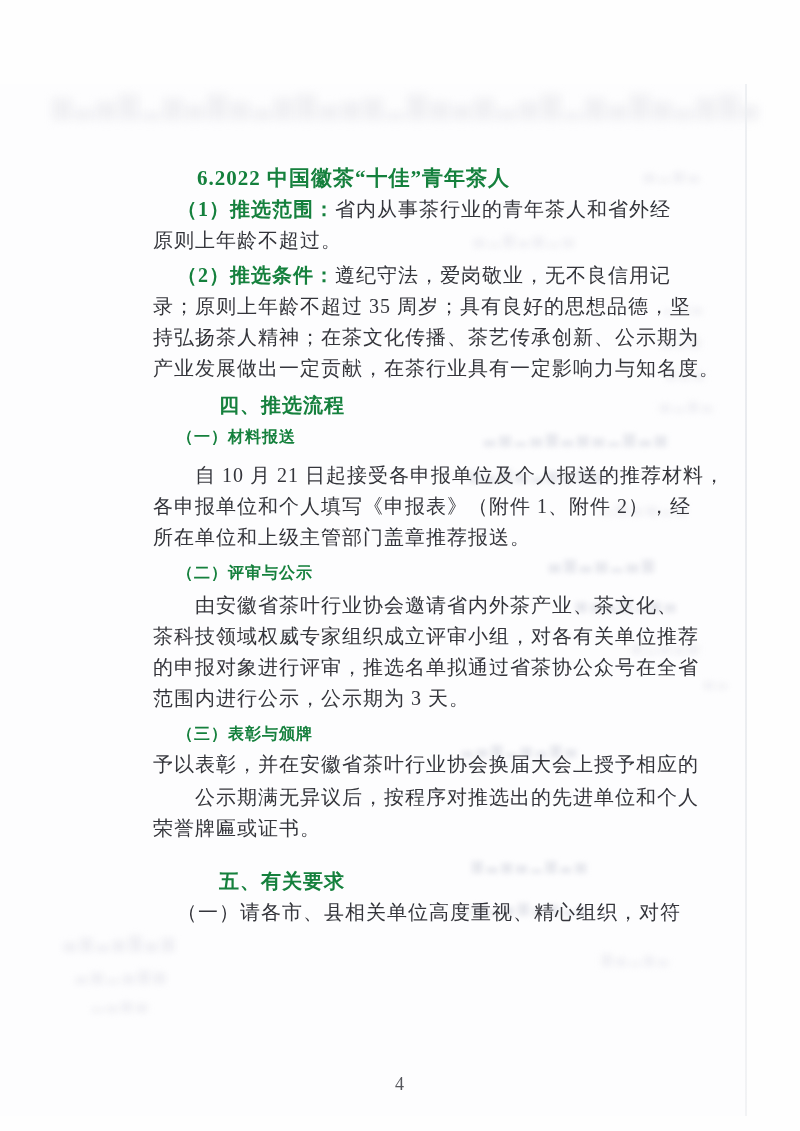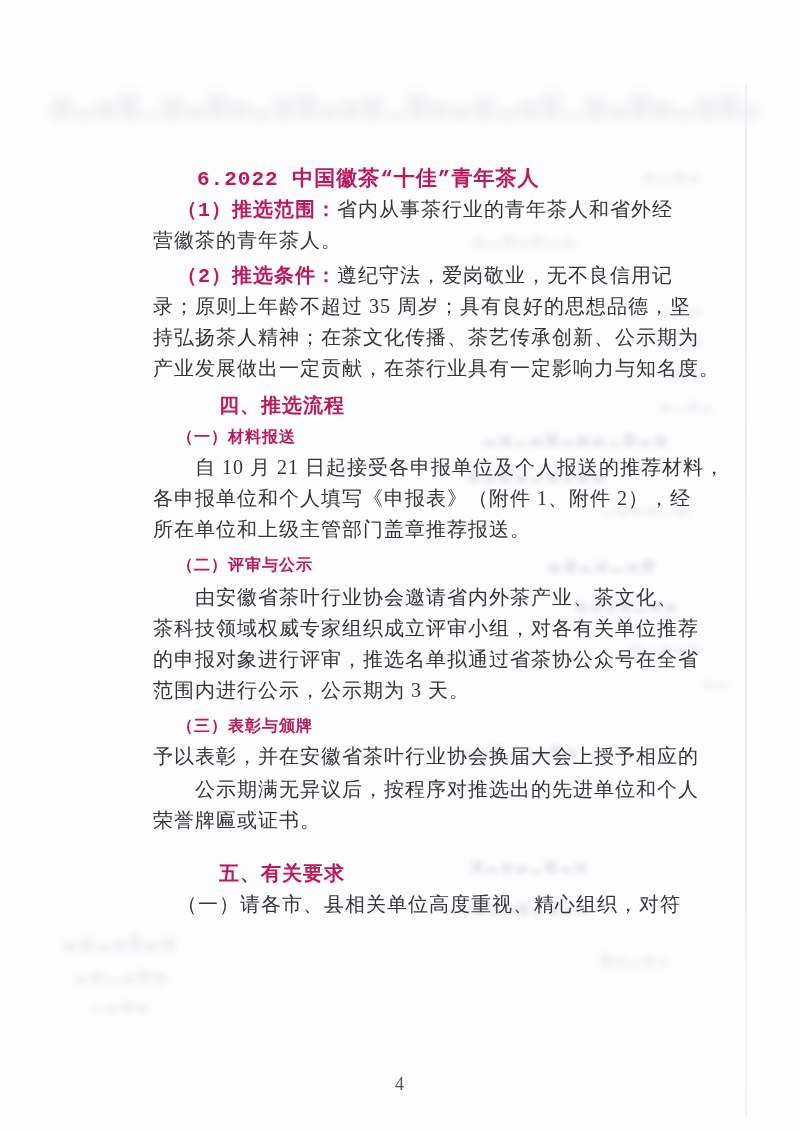--- a/index.html
+++ b/index.html
@@ -36,21 +36,21 @@
   }
   
   .text-column{
     position:absolute;left:153px;top:163px;width:512px;
     color:#34353b;
   }
   .line{
     font-size:20px;line-height:31px;height:31px;
     letter-spacing:1px;white-space:nowrap;
   }
-  .line .b{font-weight:bold;color:#be185d;font-family:Liberation Mono, monospace;}
+  .line .b{font-weight:bold;color:#15803d;}
   .line.title{padding-left:44px;font-size:21px;}
   .line.h2{padding-left:66px;font-family:"Liberation Sans","DejaVu Sans",sans-serif;font-size:20px;}
   .line.h3{padding-left:24px;font-size:16px;}
   .line.indent{padding-left:24px;}
   .line.indent2{padding-left:42px;}
   .line.flush{padding-left:0;}
   .page-number{
     position:absolute;left:0;top:1074px;width:800px;
     text-align:center;font-size:18px;letter-spacing:1px;color:#55565c;
   }
@@ -80,28 +80,28 @@
       <span class="ghost" style="left: 455px; top: 899px; font-size: 14px;">▄▂▅▃▆▄▂▅▃</span>
       <span class="ghost light" style="left: 60px; top: 933px; font-size: 16px;">▆▄▇▅▃▆▄</span>
       <span class="ghost light" style="left: 72px; top: 966px; font-size: 15px;">▅▆▄▂▅▃</span>
       <span class="ghost light" style="left: 88px; top: 996px; font-size: 14px;">▄▅▃▂</span>
       <span class="ghost light" style="left: 598px; top: 951px; font-size: 13px;">▃▅▂▄▆</span>
     </div>
   <div class="edge-line"></div>
   <main class="text-column" id="text-column">
       <div class="line title"><span class="b">6.2022 中国徽茶“十佳”青年茶人</span></div>
       <div class="line indent"><span class="b">（1）推选范围：</span><span class="r">省内从事茶行业的青年茶人和省外经</span></div>
-      <div class="line flush"><span class="r">营徽茶的青年茶人。</span></div>
+      <div class="line flush"><span class="r">原则上年龄不超过。</span></div>
       <div class="line indent" style="margin-top: 4px;"><span class="b">（2）推选条件：</span><span class="r">遵纪守法，爱岗敬业，无不良信用记</span></div>
       <div class="line flush"><span class="r">录；原则上年龄不超过 35 周岁；具有良好的思想品德，坚</span></div>
       <div class="line flush"><span class="r">持弘扬茶人精神；在茶文化传播、茶艺传承创新、公示期为</span></div>
       <div class="line flush"><span class="r">产业发展做出一定贡献，在茶行业具有一定影响力与知名度。</span></div>
       <div class="line h2" style="margin-top: 6px;"><span class="b">四、推选流程</span></div>
       <div class="line h3"><span class="b">（一）材料报送</span></div>
-      <div class="line indent2" style="margin-top: 0;"><span class="r">自 10 月 21 日起接受各申报单位及个人报送的推荐材料，</span></div>
+      <div class="line indent2" style="margin-top: 8px;"><span class="r">自 10 月 21 日起接受各申报单位及个人报送的推荐材料，</span></div>
       <div class="line flush"><span class="r">各申报单位和个人填写《申报表》（附件 1、附件 2），经</span></div>
       <div class="line flush"><span class="r">所在单位和上级主管部门盖章推荐报送。</span></div>
       <div class="line h3" style="margin-top: 4px;"><span class="b">（二）评审与公示</span></div>
       <div class="line indent2" style="margin-top: 2px;"><span class="r">由安徽省茶叶行业协会邀请省内外茶产业、茶文化、</span></div>
       <div class="line flush"><span class="r">茶科技领域权威专家组织成立评审小组，对各有关单位推荐</span></div>
       <div class="line flush"><span class="r">的申报对象进行评审，推选名单拟通过省茶协公众号在全省</span></div>
       <div class="line flush"><span class="r">范围内进行公示，公示期为 3 天。</span></div>
       <div class="line h3" style="margin-top: 4px;"><span class="b">（三）表彰与颁牌</span></div>
       <div class="line flush"><span class="r">予以表彰，并在安徽省茶叶行业协会换届大会上授予相应的</span></div>
       <div class="line indent2" style="margin-top: 2px;"><span class="r">公示期满无异议后，按程序对推选出的先进单位和个人</span></div>

